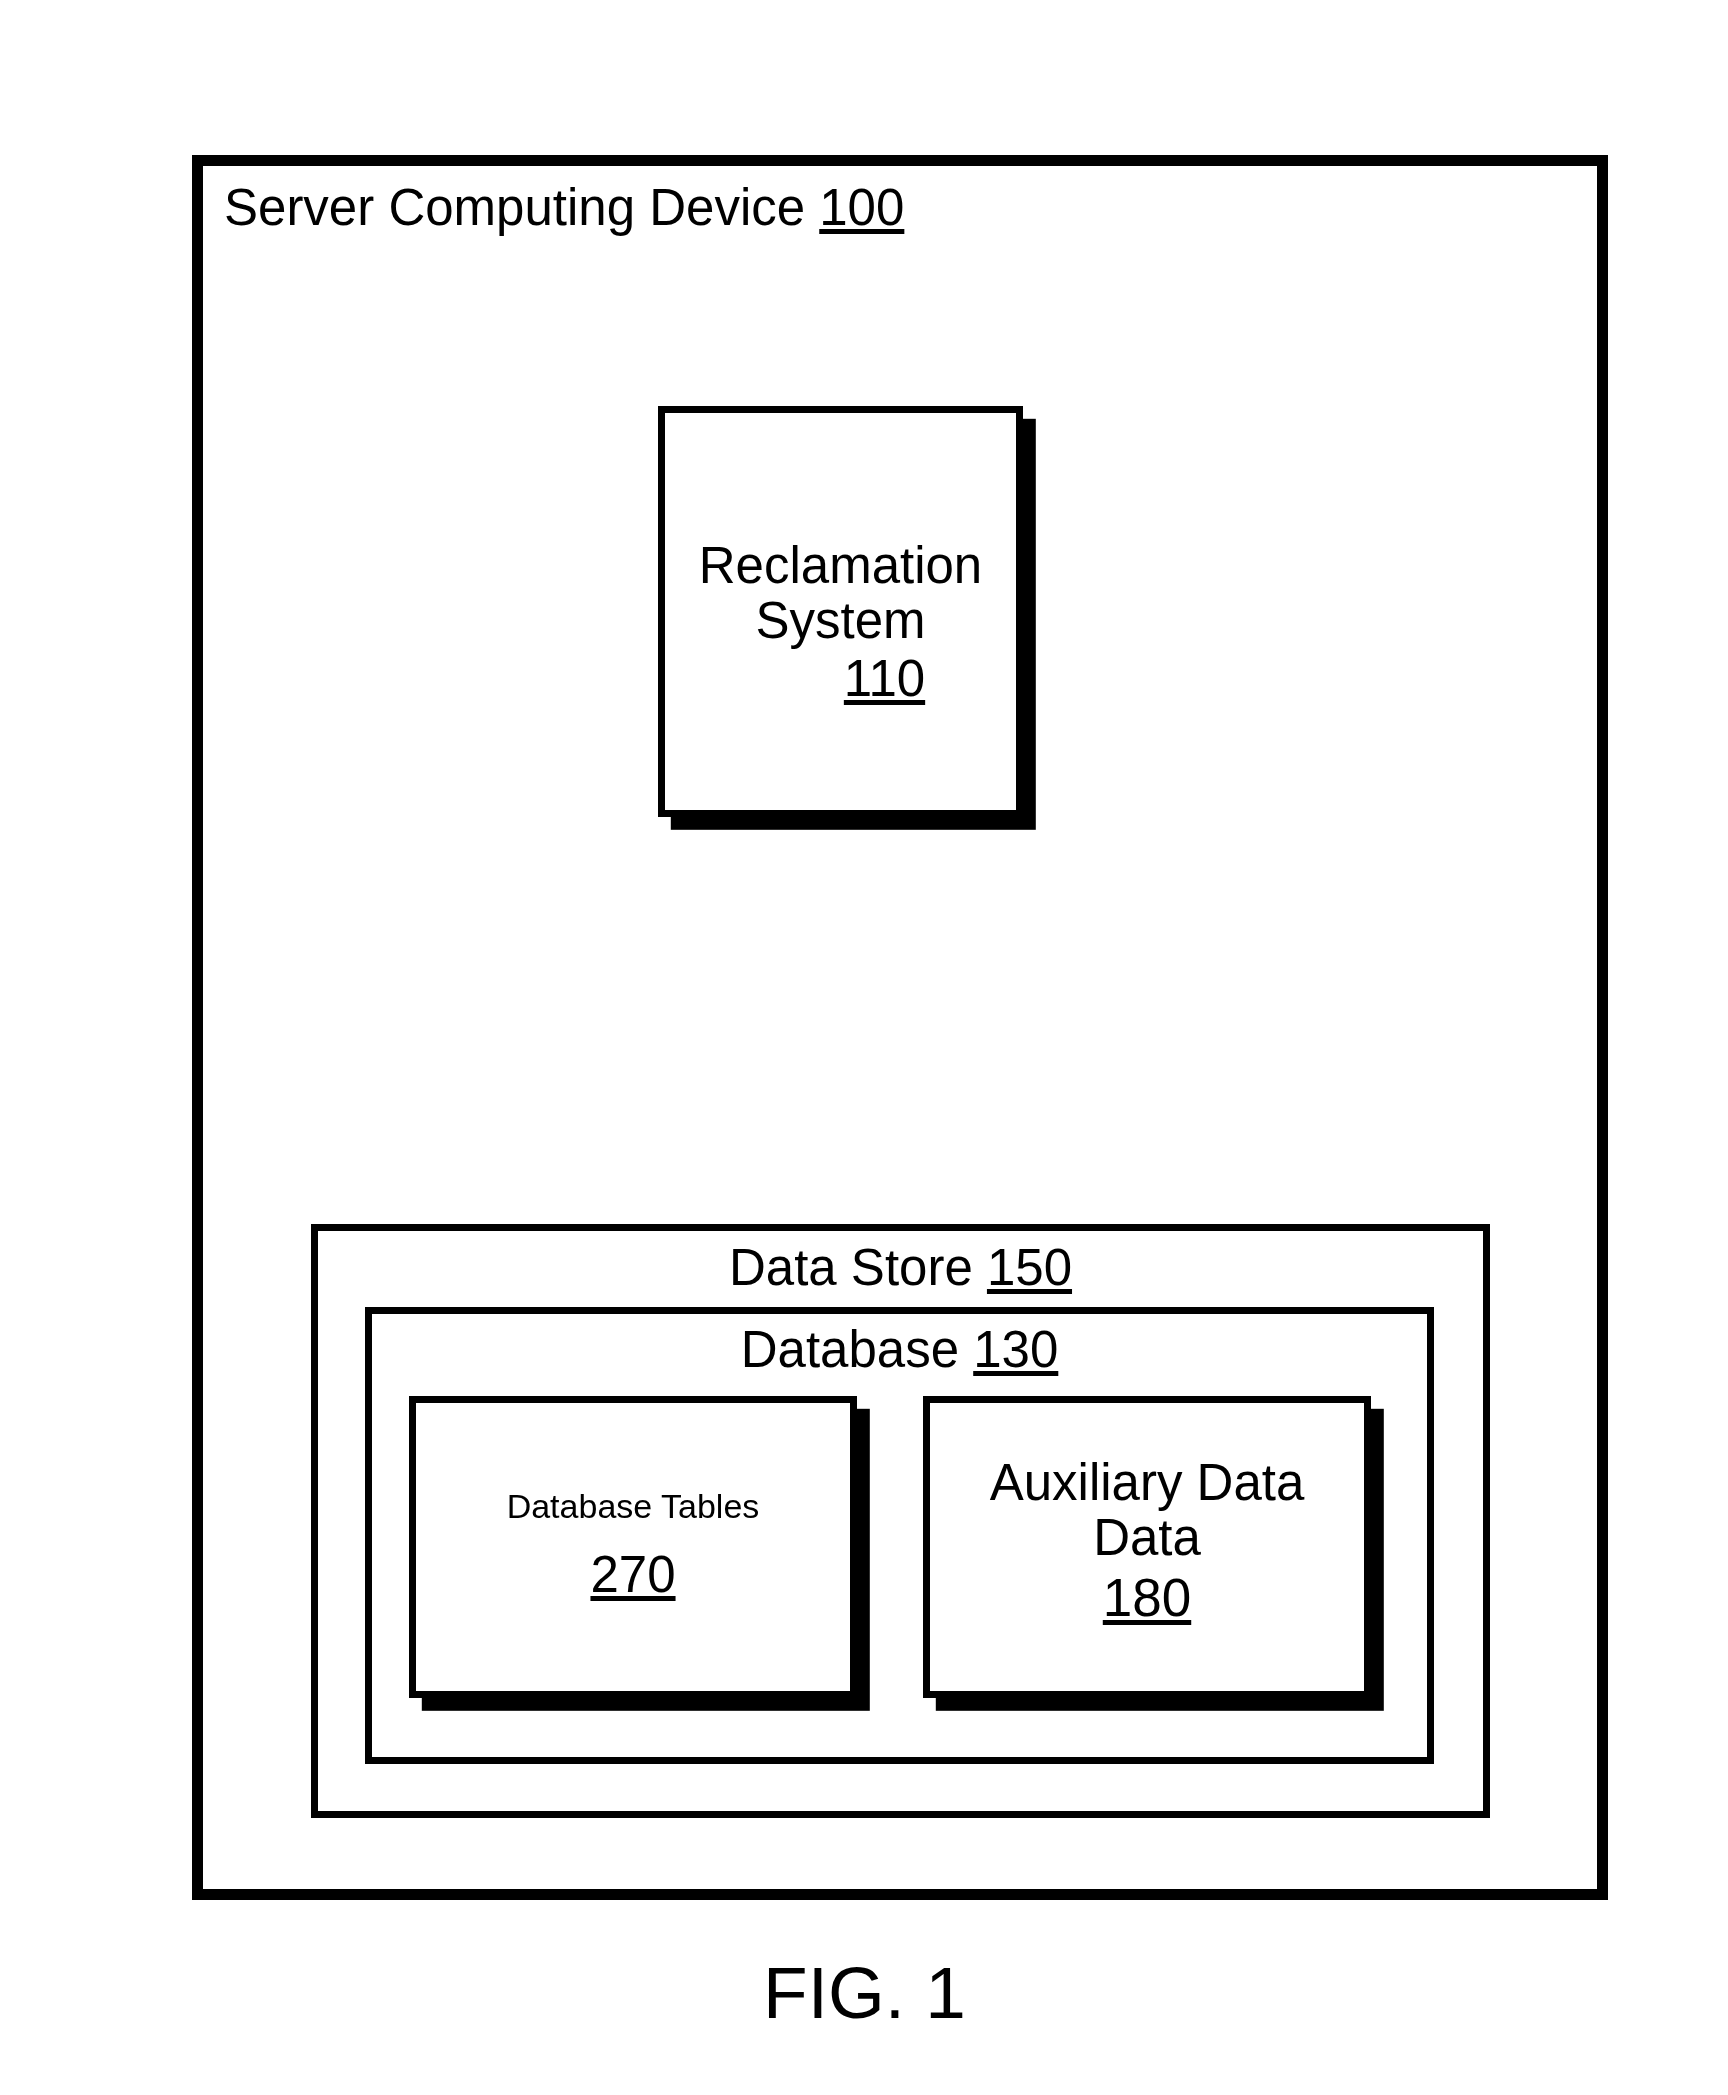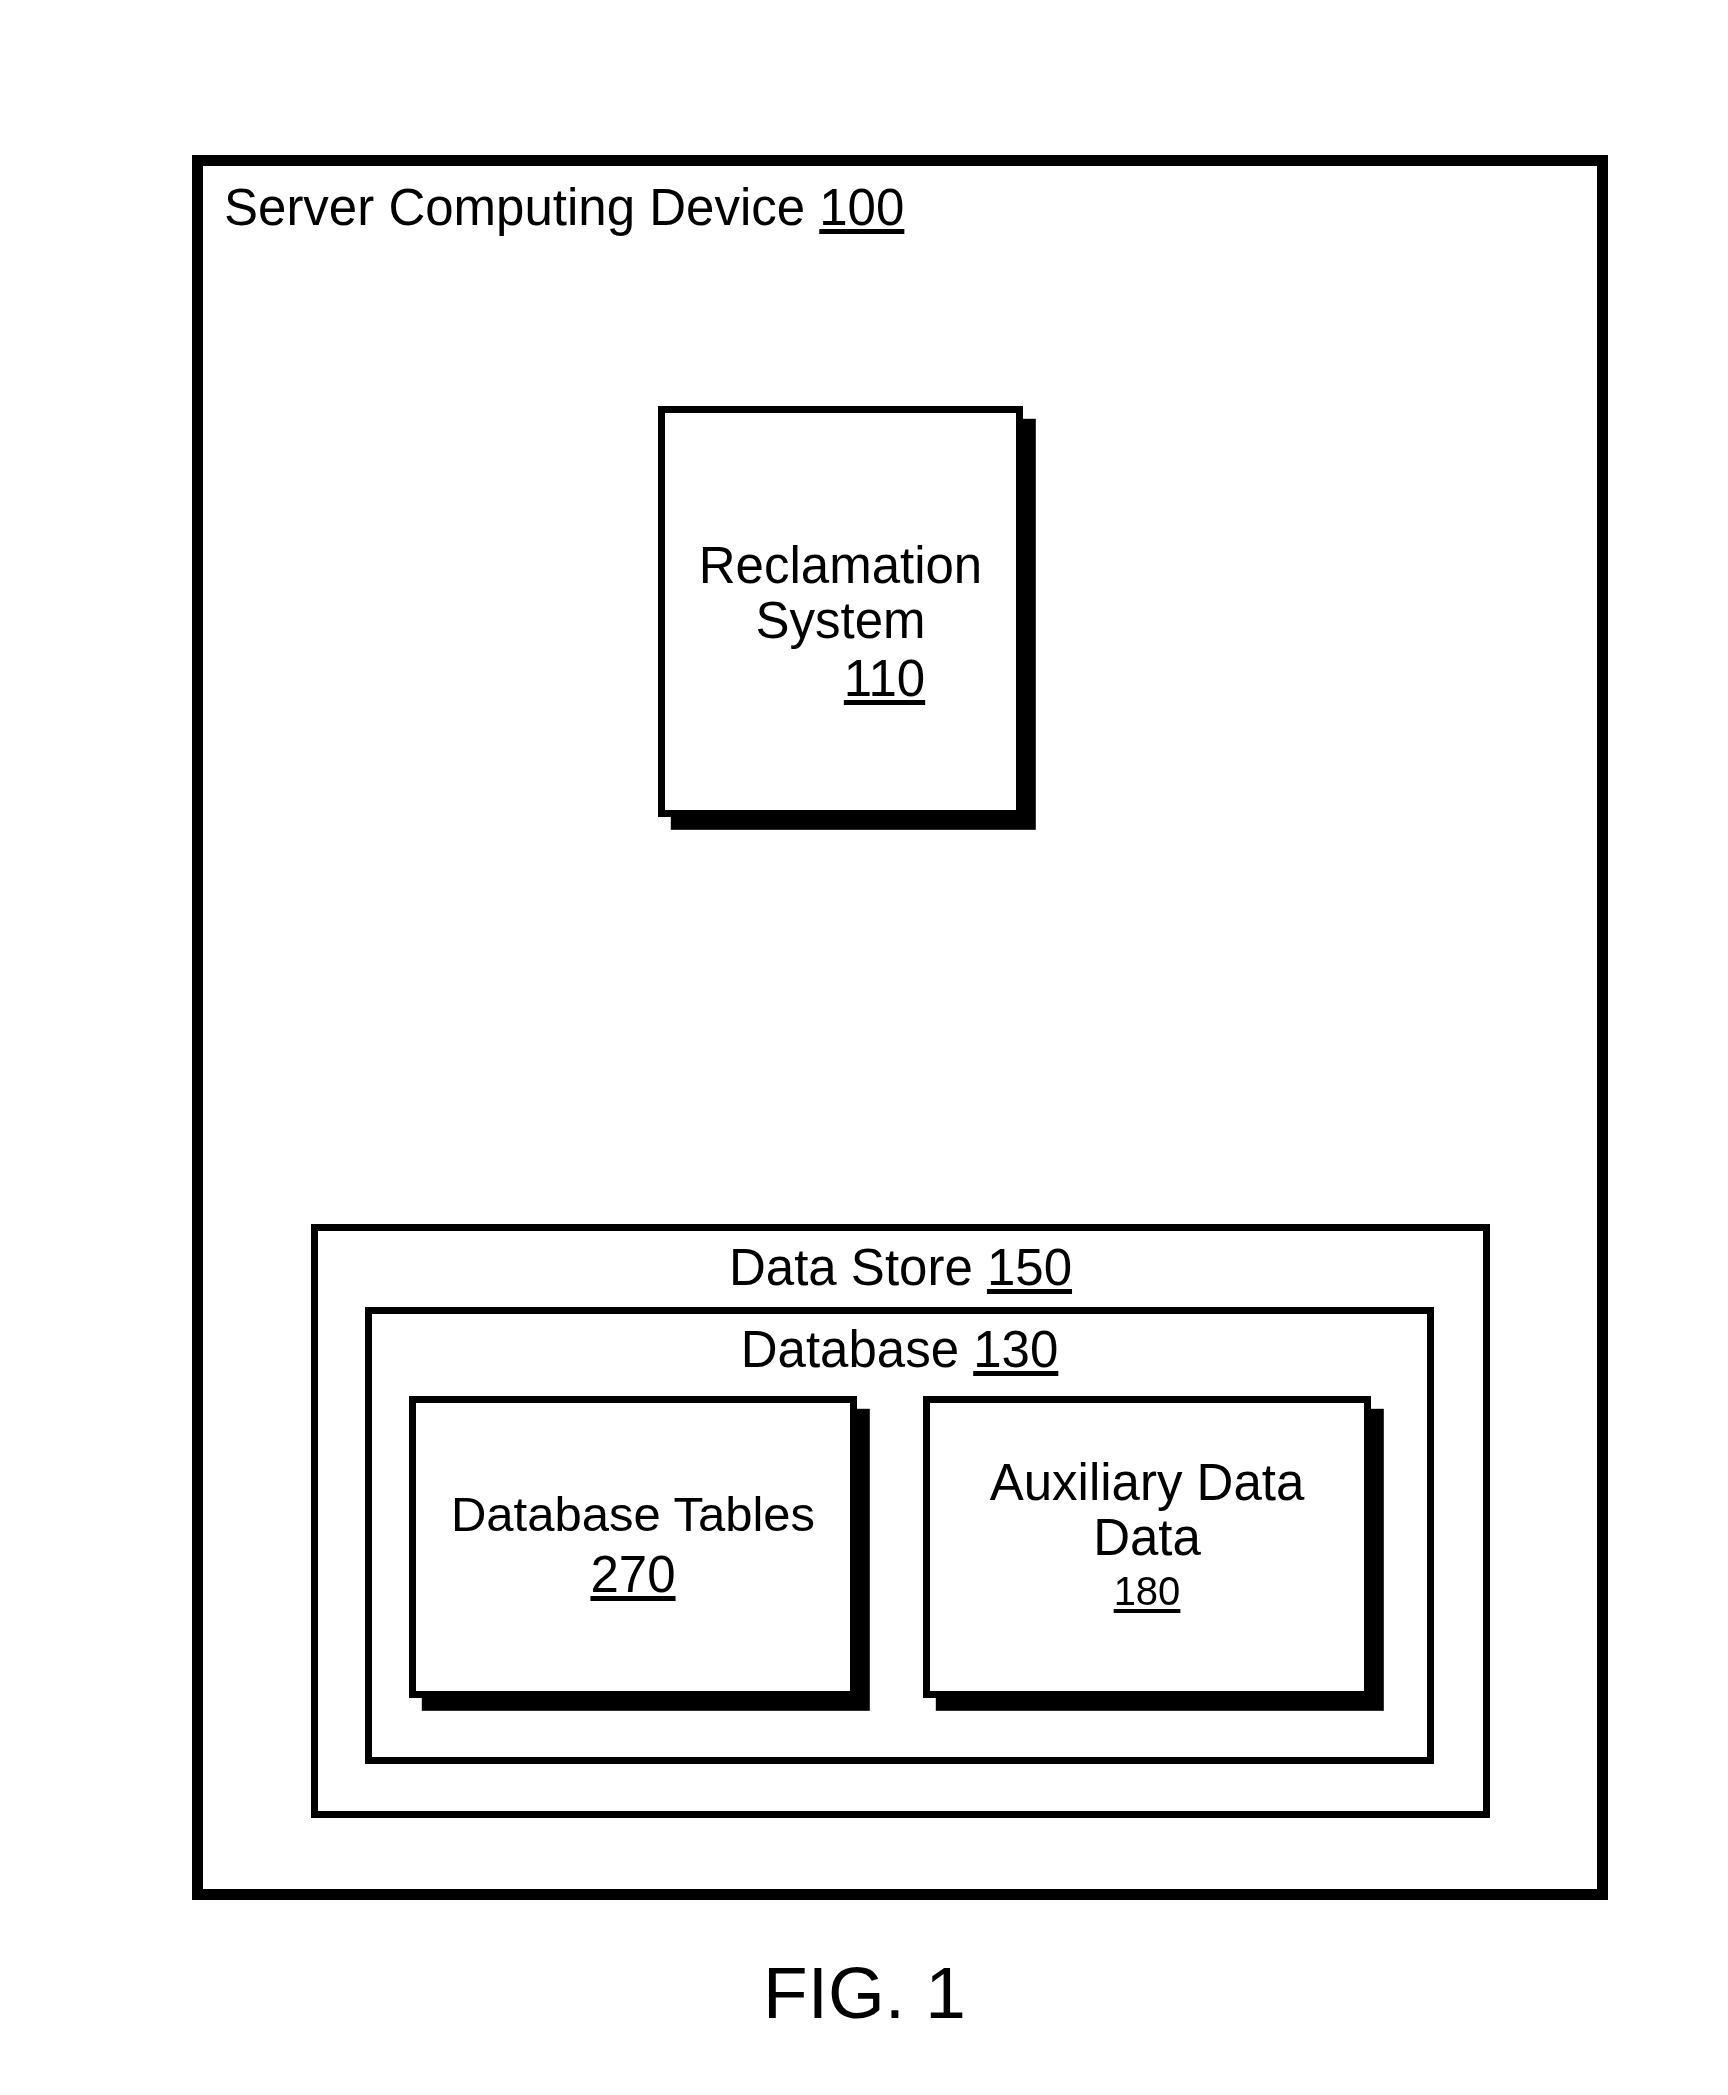--- a/index.html
+++ b/index.html
@@ -71,23 +71,23 @@
 </div>
 
 <div class="box thin" style="left:365px; top:1307px; width:1069px; height:457px;">
 </div>
 <div class="label" style="left:365px; top:1323px; width:1069px; font-size:0;">
   <span style="font-size:51px;">Database </span><span style="font-size:51px;" class="under">130</span>
 </div>
 
 <div class="box thin shadow-br" style="left:409px; top:1396px; width:448px; height:302px;">
 </div>
-<div class="label" style="left:409px; top:1489px; width:448px; font-size:49px;">Database Tables</div>
+<div class="label" style="left:409px; top:1489px; width:448px; font-size:34px;">Database Tables</div>
 <div class="label under" style="left:409px; top:1548px; width:448px; font-size:51px;">270</div>
 
 <div class="box thin shadow-br" style="left:923px; top:1396px; width:448px; height:302px;">
 </div>
 <div class="label" style="left:923px; top:1456px; width:448px; font-size:51px;">Auxiliary Data</div>
 <div class="label" style="left:923px; top:1511px; width:448px; font-size:51px;">Data</div>
-<div class="label under" style="left:923px; top:1570px; width:448px; font-size:40px;">180</div>
+<div class="label under" style="left:923px; top:1570px; width:448px; font-size:53px;">180</div>
 
 <div class="label" style="left:0px; top:1955px; width:1729px; font-size:73px;">FIG. 1</div>
 
 
 </body></html>

